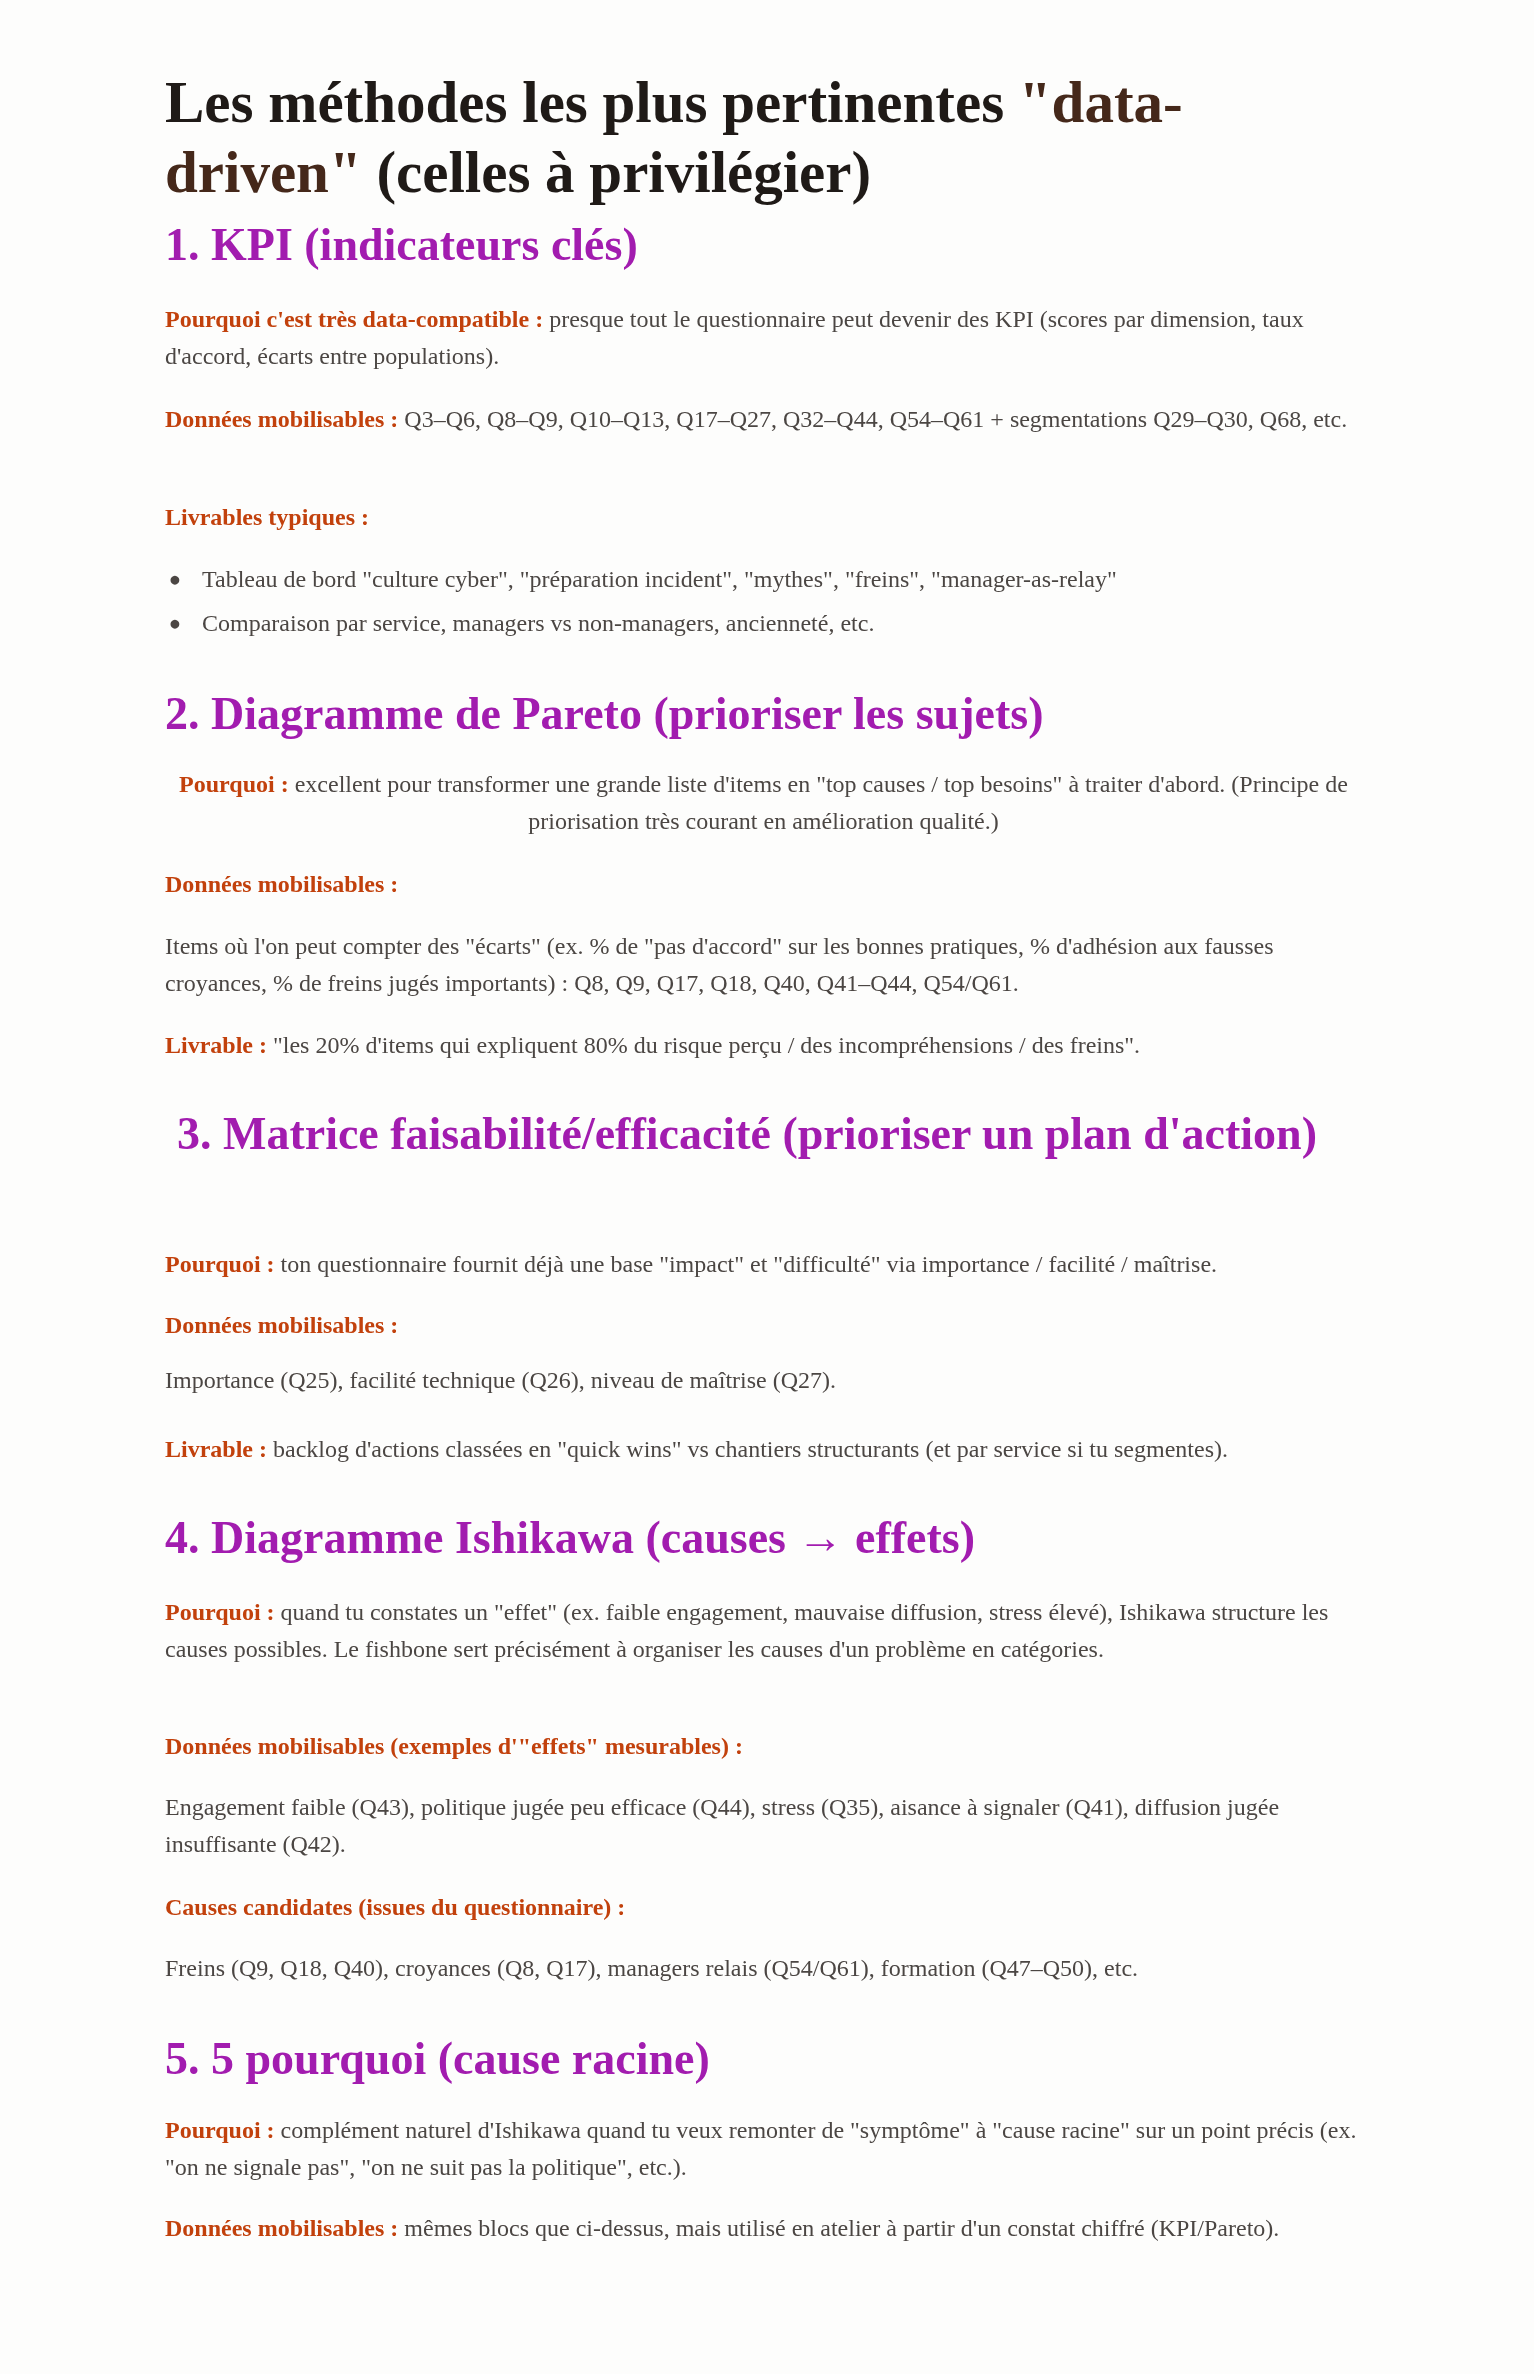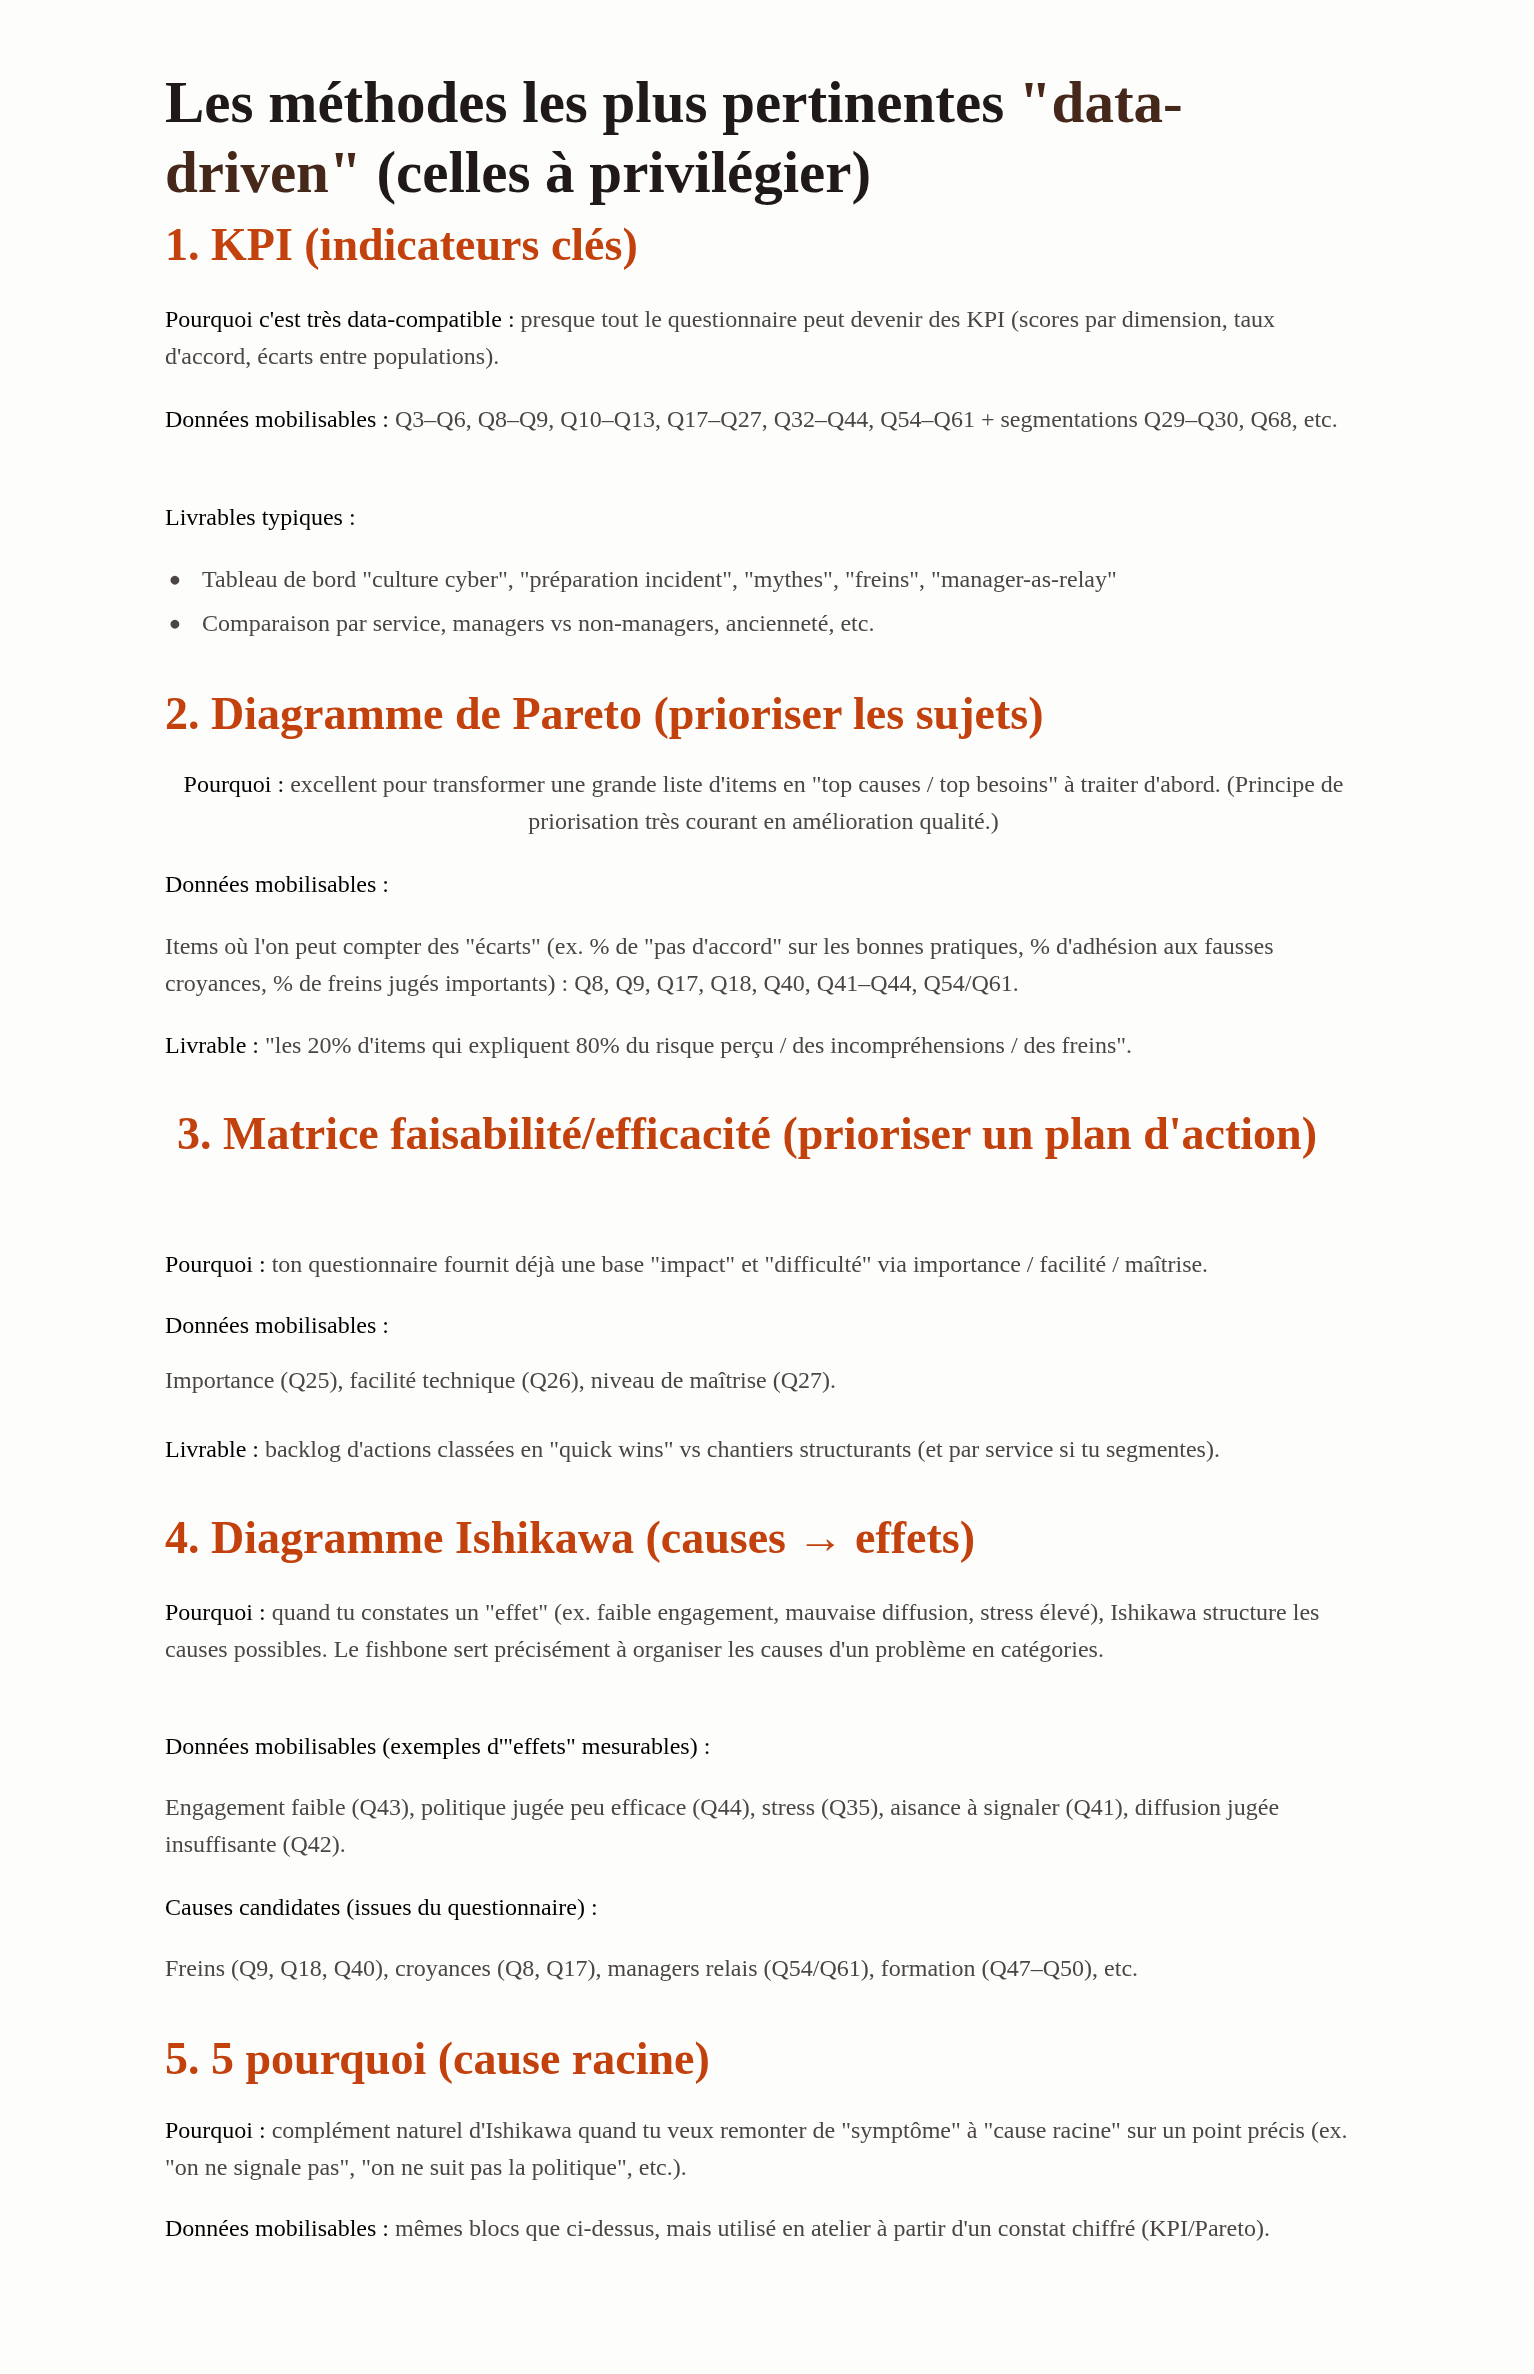--- a/index.html
+++ b/index.html
@@ -33,35 +33,35 @@
   .h1 .accent { color: #45281a; }
   .h2 {
     position: absolute;
     left: 0;
     margin: 0;
     width: 1197px;
     font-family: "Liberation Serif", "DejaVu Serif", serif;
     font-size: 46px;
     line-height: 58px;
     font-weight: 700;
-    color: #c2410c;
+    color: #a21caf;
   }
   .p {
     position: absolute;
     left: 0;
     margin: 0;
     width: 1197px;
     font-family: "Liberation Serif", "DejaVu Serif", serif;
     font-size: 24px;
     line-height: 37px;
     color: #4b4643;
   }
   .p b, .p .lbl {
-    font-weight: 400;
-    color: #000000;
+    font-weight: 700;
+    color: #c2410c;
   }
   .ul {
     position: absolute;
     left: 0;
     margin: 0;
     padding: 0;
     list-style: none;
     width: 1197px;
   }
   .ul li {

